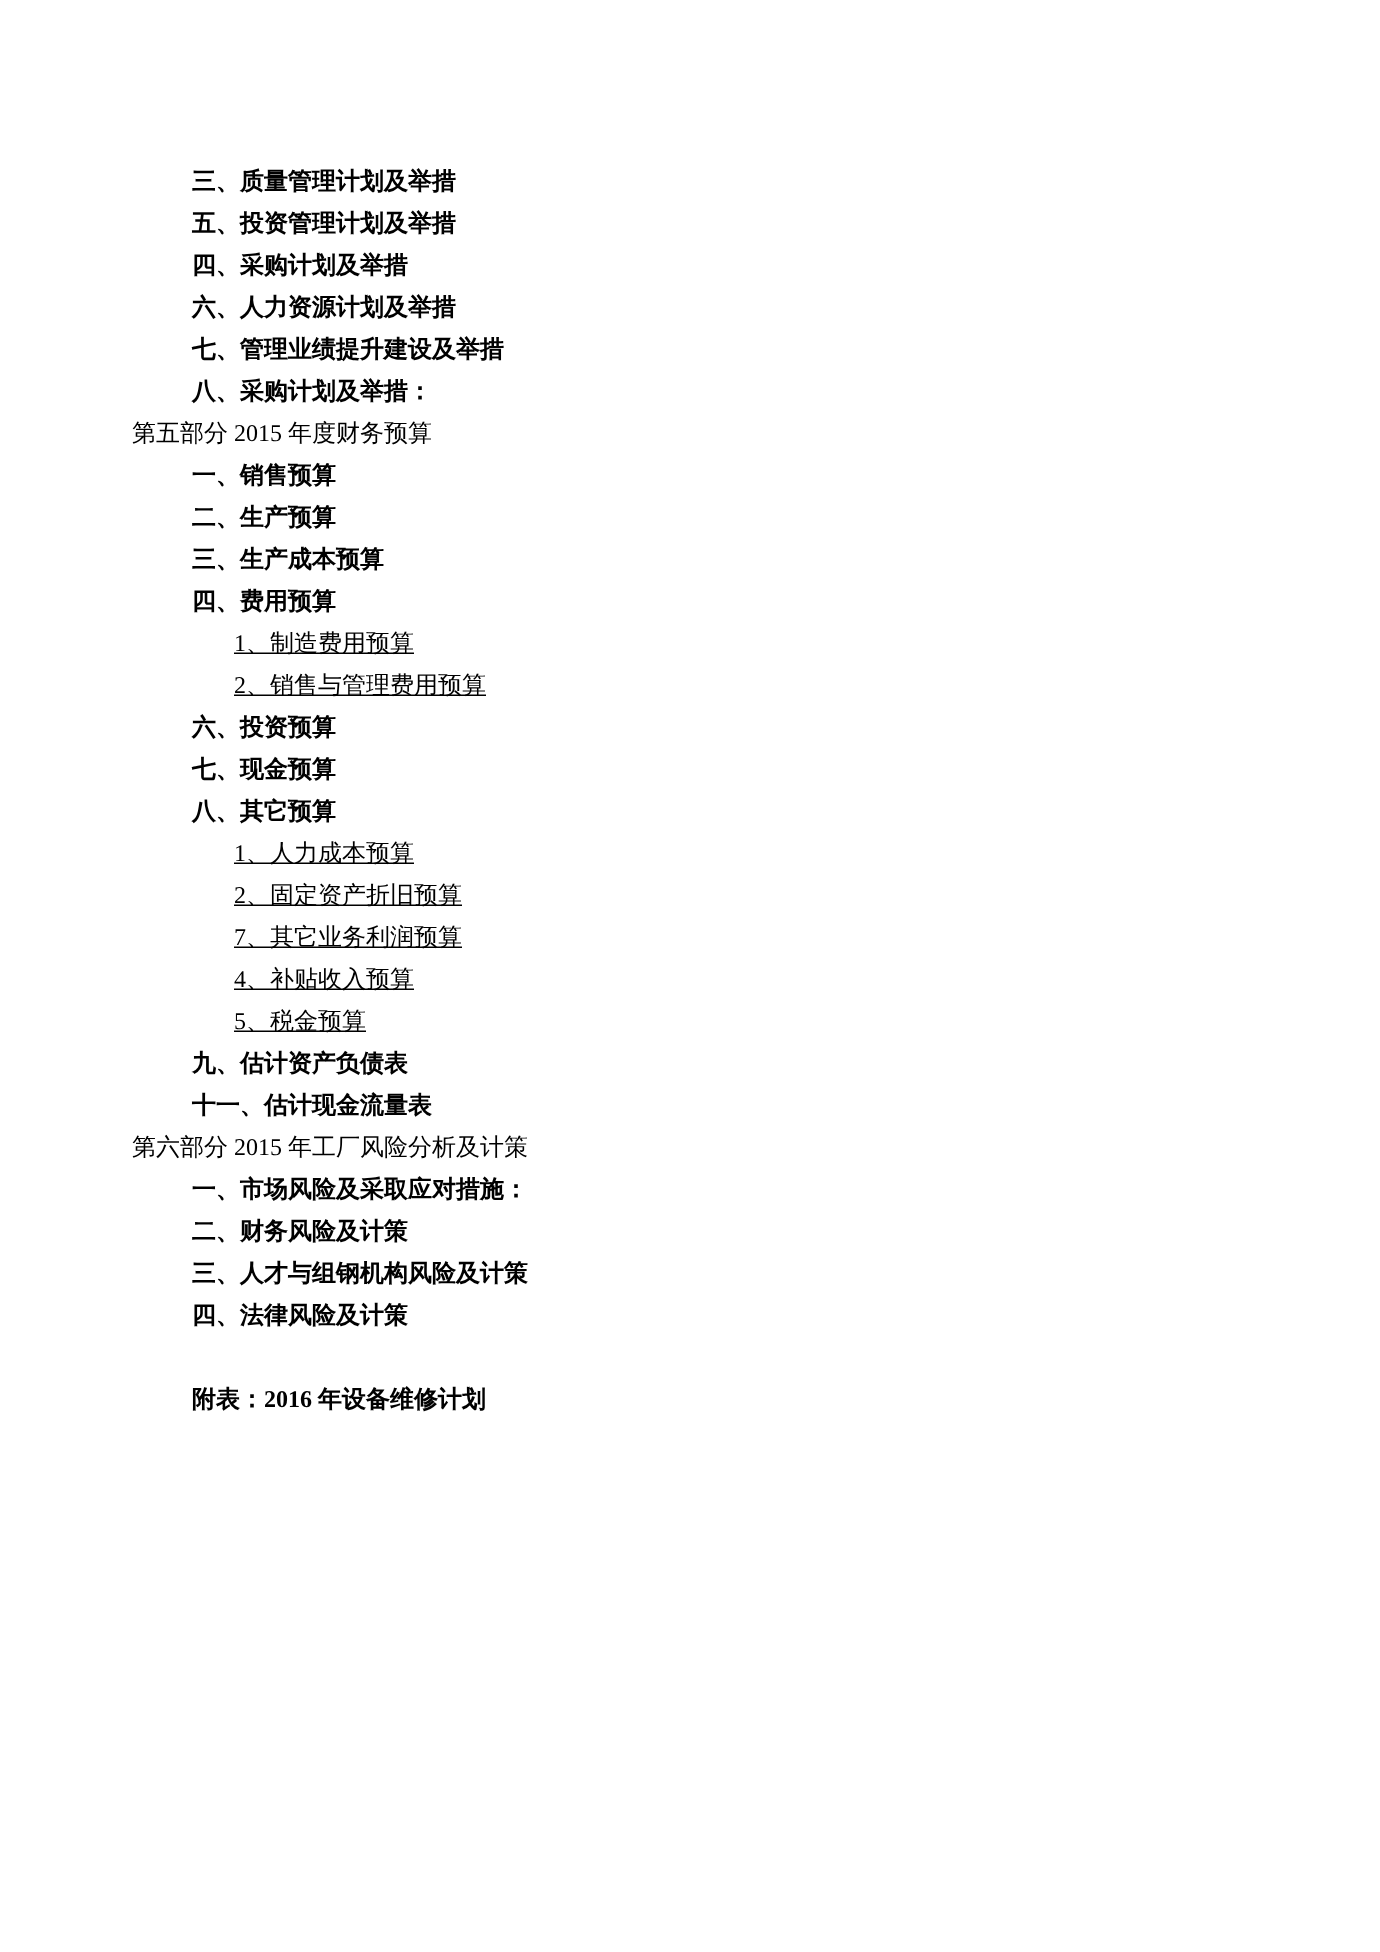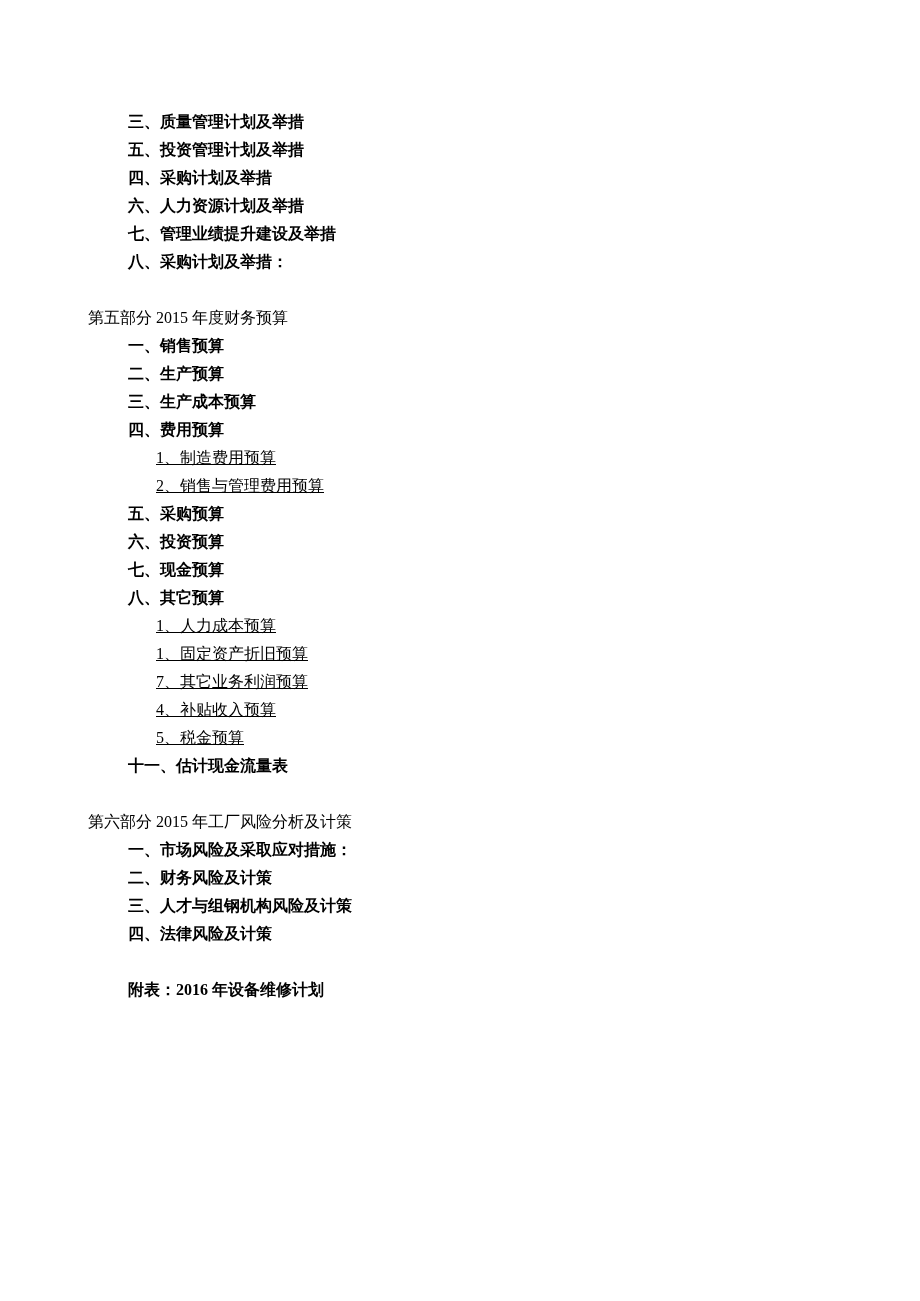--- a/index.html
+++ b/index.html
@@ -15,21 +15,20 @@
       font-size: 16px;
       color: #000000;
       line-height: 1.75;
       padding: 108px 88px 0 88px;
     }
     .line {
       white-space: pre;
     }
     .indent-0 {
       padding-left: 0;
-      margin-top: 28px;
     }
     .indent-1 {
       padding-left: 40px;
       font-weight: bold;
     }
     .indent-2 {
       padding-left: 68px;
       text-decoration: underline;
     }
     .appendix {
@@ -47,29 +46,29 @@
       <div class="line indent-1">六、人力资源计划及举措</div>
       <div class="line indent-1">七、管理业绩提升建设及举措</div>
       <div class="line indent-1">八、采购计划及举措：</div>
       <div class="line indent-0">第五部分 2015 年度财务预算</div>
       <div class="line indent-1">一、销售预算</div>
       <div class="line indent-1">二、生产预算</div>
       <div class="line indent-1">三、生产成本预算</div>
       <div class="line indent-1">四、费用预算</div>
       <div class="line indent-2">1、制造费用预算</div>
       <div class="line indent-2">2、销售与管理费用预算</div>
-      <div class="line indent-1">五、采购预算</div>
       <div class="line indent-1">六、投资预算</div>
       <div class="line indent-1">七、现金预算</div>
       <div class="line indent-1">八、其它预算</div>
       <div class="line indent-2">1、人力成本预算</div>
-      <div class="line indent-2">1、固定资产折旧预算</div>
+      <div class="line indent-2">2、固定资产折旧预算</div>
       <div class="line indent-2">7、其它业务利润预算</div>
       <div class="line indent-2">4、补贴收入预算</div>
       <div class="line indent-2">5、税金预算</div>
+      <div class="line indent-1">九、估计资产负债表</div>
       <div class="line indent-1">十一、估计现金流量表</div>
       <div class="line indent-0">第六部分 2015 年工厂风险分析及计策</div>
       <div class="line indent-1">一、市场风险及采取应对措施：</div>
       <div class="line indent-1">二、财务风险及计策</div>
       <div class="line indent-1">三、人才与组钢机构风险及计策</div>
       <div class="line indent-1">四、法律风险及计策</div>
     </div>
   <div class="line indent-1 appendix">附表：2016 年设备维修计划</div>
 </div>
 

